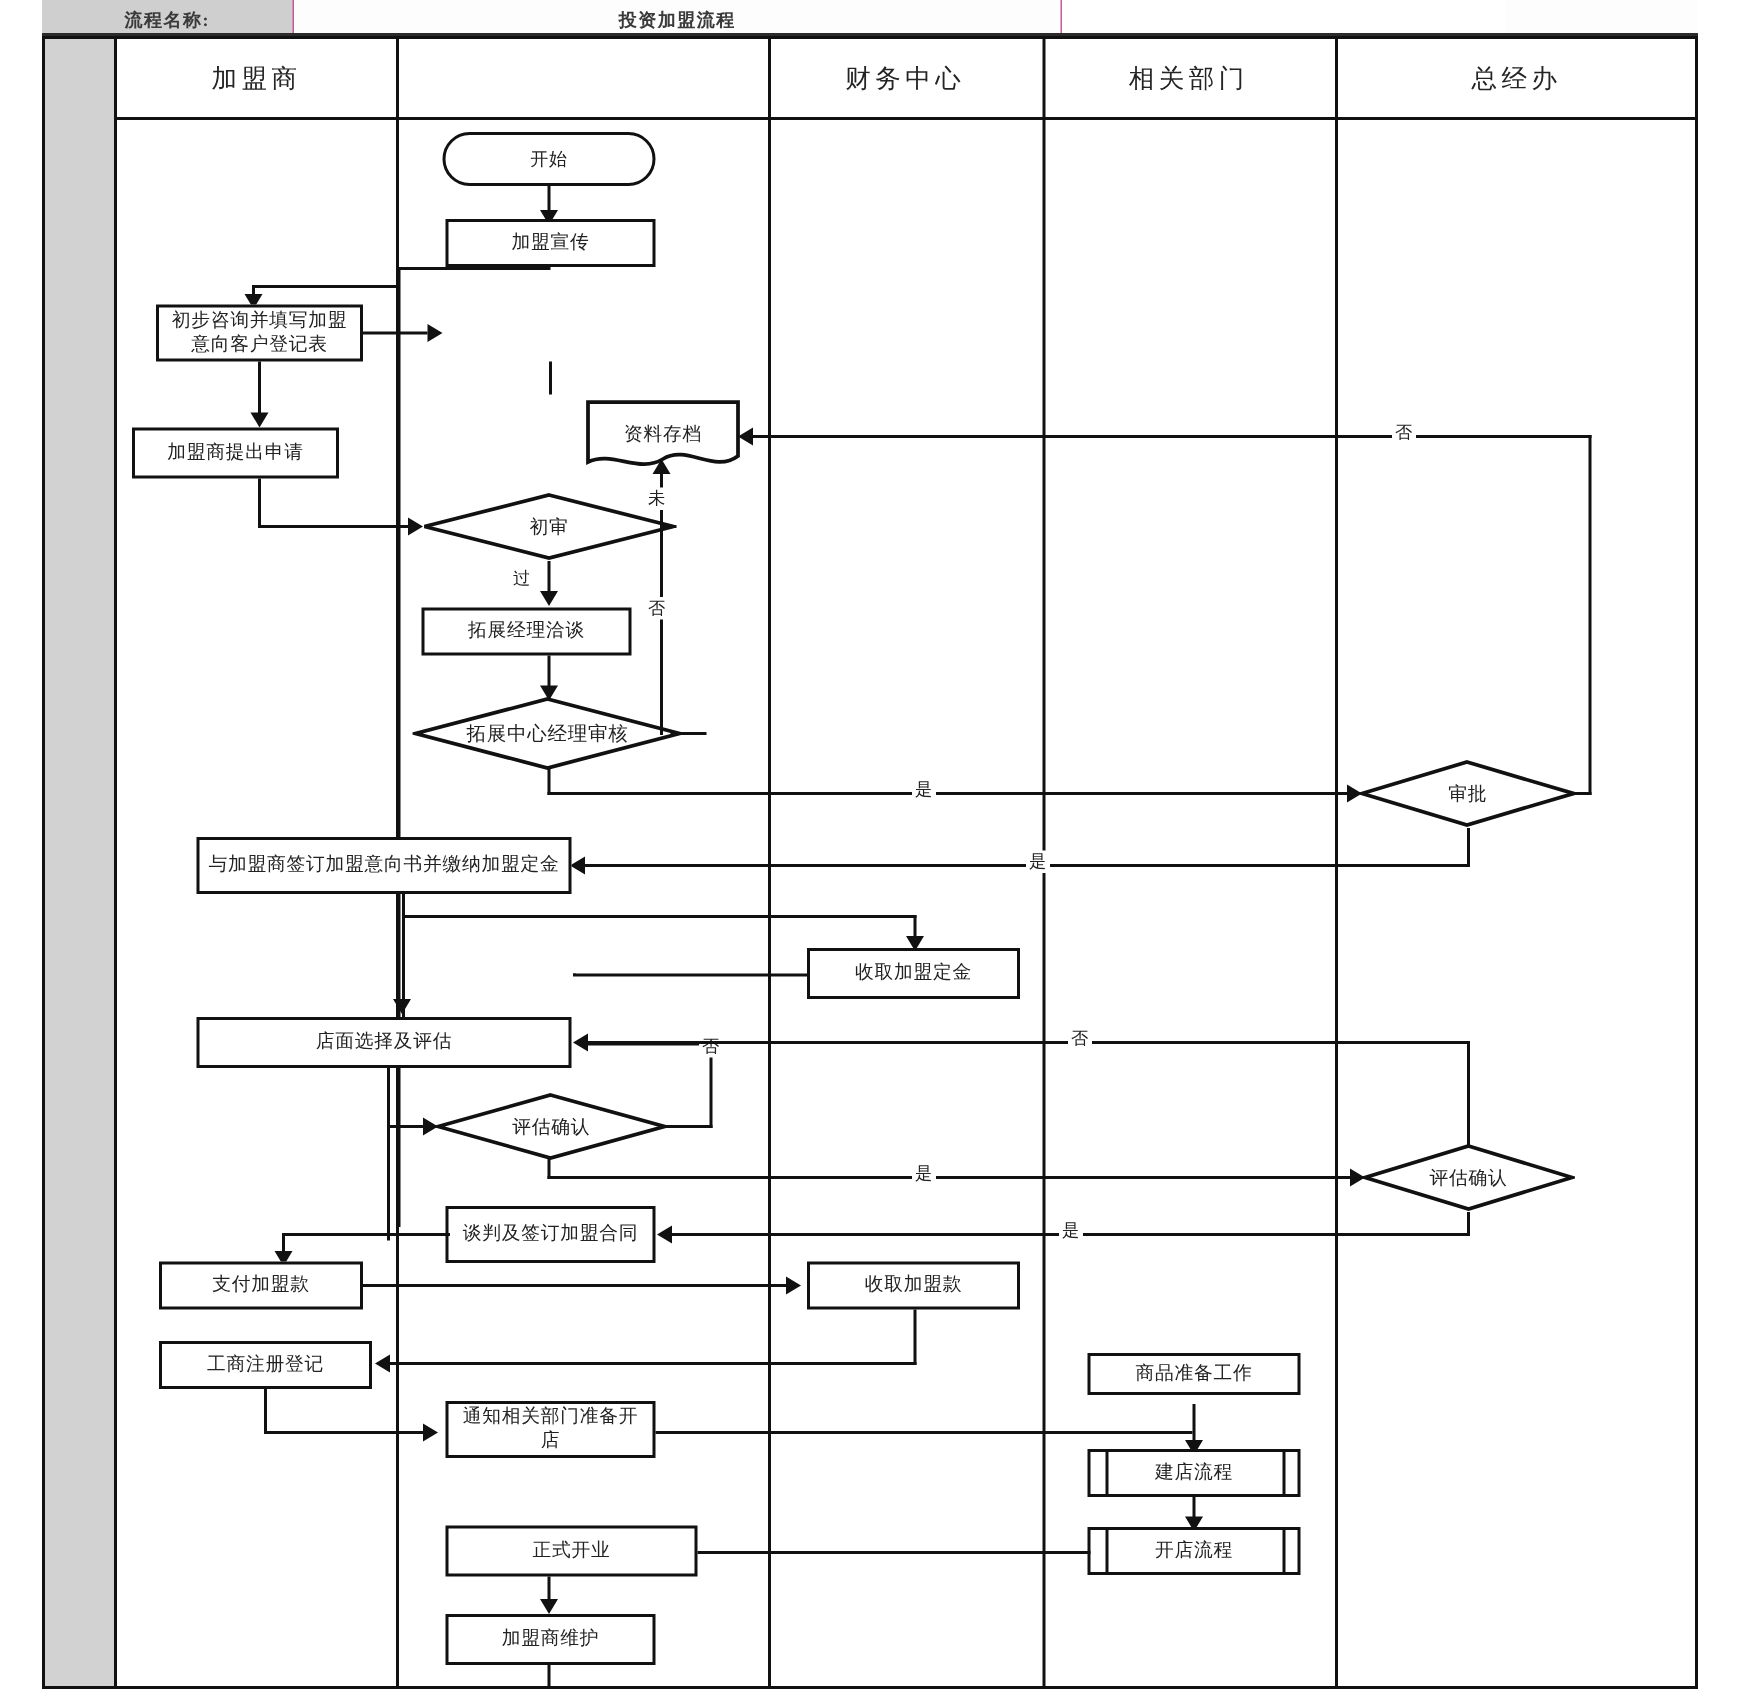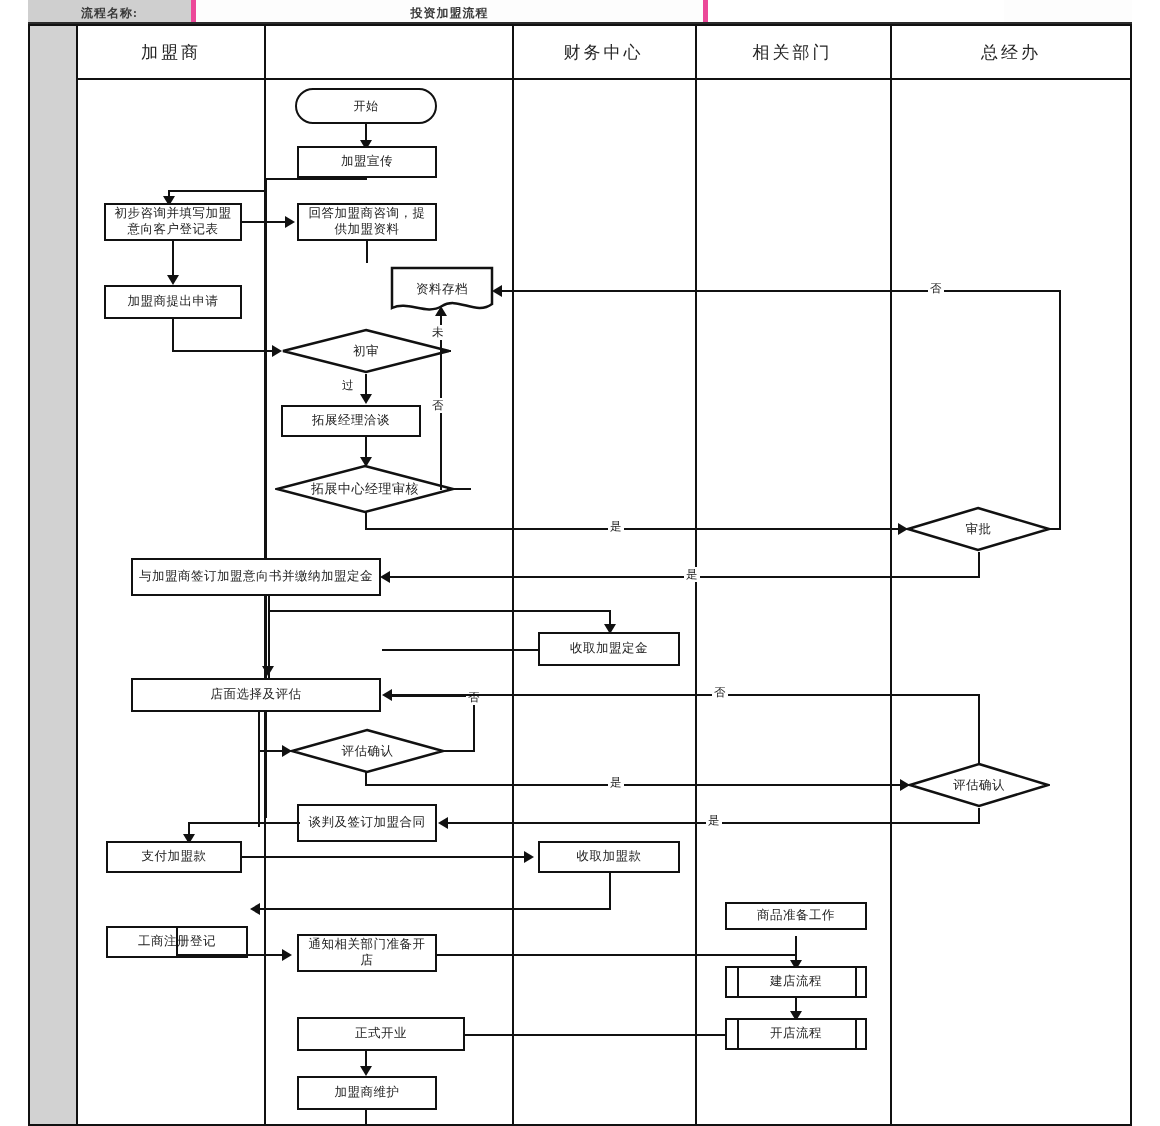--- a/index.html
+++ b/index.html
@@ -3,21 +3,21 @@
 <meta charset="utf-8">
 <style>
   html,body{margin:0;padding:0;background:#ffffff;}
   body{font-family:"Liberation Serif","DejaVu Serif",serif;color:#1a1a1a;}
   #page{position:relative;width:1160px;height:1126px;background:#fff;overflow:hidden;}
 
   
   #tabstrip{position:absolute;left:28px;top:0;width:1104px;height:24px;
             border-bottom:2px solid #2b2b2b;box-sizing:border-box;}
   .tab{position:absolute;top:0;height:22px;box-sizing:border-box;
-       border-right:5px solid #ec4899;overflow:hidden;
+       border-right:1px solid #ec4899;overflow:hidden;
        font-size:12px;font-weight:bold;color:#3a3a3a;
        display:flex;align-items:flex-end;justify-content:center;
        letter-spacing:1px;filter:blur(.35px);}
   .tab.active{background:#fdfdfd;}
   .tab.inactive{background:#cfcfcf;}
 
   
   #lanes{position:absolute;left:28px;top:24px;width:1104px;height:1102px;
          border:2px solid #111;box-sizing:border-box;background:#fff;}
   #gutter{position:absolute;left:0;top:0;width:48px;height:100%;
@@ -110,31 +110,28 @@
   <div class="ln v" style="left:265px;top:178px;height:640px;"></div>
   <div class="ln h" style="left:265px;top:178px;width:102px;"></div>
   <div class="ln h" style="left:168px;top:190px;width:98px;"></div>
   <div class="ln v" style="left:168px;top:190px;height:12px;"></div>
   <div class="arrow down" style="left:163px;top:196px;"></div>
 
   <div class="node" style="left:104px;top:203px;width:138px;height:38px;">
       <span>初步咨询并填写加盟意向客户登记表</span>
     </div>
 
-  <div class="node" style="left:297px;top:203px;width:140px;height:38px;">
-      <span>回答加盟商咨询，提供加盟资料</span>
-    </div>
   <div class="ln h" style="left:242px;top:221px;width:43px;"></div>
   <div class="arrow right" style="left:285px;top:216px;"></div>
 
   <div class="ln v" style="left:366px;top:241px;height:22px;"></div>
   <div class="ln v" style="left:172px;top:241px;height:40px;"></div>
   <div class="arrow down" style="left:167px;top:275px;"></div>
 
-  <div class="node" style="left:104px;top:285px;width:138px;height:34px;">
+  <div class="node" style="left:88px;top:285px;width:138px;height:34px;">
       <span>加盟商提出申请</span>
     </div>
 
   <div class="ln v" style="left:172px;top:319px;height:33px;"></div>
   <div class="ln h" style="left:172px;top:350px;width:107px;"></div>
   <div class="arrow right" style="left:272px;top:345px;"></div>
 
   <div class="node doc" style="left:390px;top:266px;width:104px;height:48px;">
     <svg class="doc-svg" width="104" height="48" viewBox="0 0 104 48">
       <path d="M2,2 L102,2 L102,38 C86,50 68,30 52,40 C36,50 18,34 2,42 Z" fill="#ffffff" stroke="#111111" stroke-width="2.5"></path>
@@ -272,21 +269,21 @@
   <div class="node" style="left:538px;top:841px;width:142px;height:32px;">
       <span>收取加盟款</span>
     </div>
   <div class="ln h" style="left:242px;top:856px;width:288px;"></div>
   <div class="arrow right" style="left:524px;top:851px;"></div>
 
   <div class="ln v" style="left:609px;top:873px;height:37px;"></div>
   <div class="ln h" style="left:258px;top:908px;width:353px;"></div>
   <div class="arrow left" style="left:250px;top:903px;"></div>
 
-  <div class="node" style="left:106px;top:926px;width:142px;height:32px;">
+  <div class="node" style="left:106px;top:894px;width:142px;height:32px;">
       <span>工商注册登记</span>
     </div>
   <div class="ln v" style="left:176px;top:926px;height:30px;"></div>
   <div class="ln h" style="left:176px;top:954px;width:112px;"></div>
   <div class="arrow right" style="left:282px;top:949px;"></div>
 
   <div class="node" style="left:297px;top:934px;width:140px;height:38px;">
       <span>通知相关部门准备开店</span>
     </div>
 

